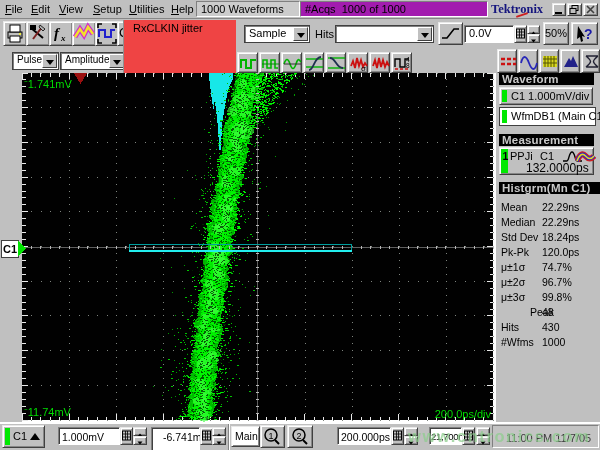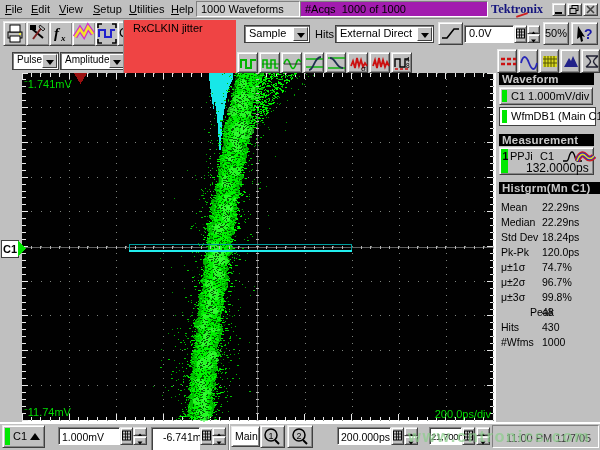--- a/index.html
+++ b/index.html
@@ -69,21 +69,20 @@
     <div style="font-size:13px;padding:3px 0 0 1px">C</div>
   </div>
 <div class="abs combo" style="left:244px;top:25px;width:66px;height:18px;font-size:11px">
     <div style="padding:1px 0 0 4px">Sample</div>
     <div class="cbtn">
       <div class="arr"></div>
     </div>
   </div>
 <div class="abs" style="left:315px;top:28px">Hits</div>
 <div class="abs combo" style="left:335px;top:25px;width:99px;height:18px;font-size:11px">
-    <div style="padding:1px 0 0 4px">External Direct</div>
     <div class="cbtn">
       <div class="arr"></div>
     </div>
   </div>
 <div class="abs raised" style="left:438px;top:22px;width:25px;height:23px"><svg width="23" height="21">
       <path d="M3 15h5l7-9h5" fill="none" stroke="#000" stroke-width="1.6"></path>
     </svg></div>
 <div class="abs sunk" style="left:464px;top:25px;width:50px;height:18px;padding:1px 0 0 4px">0.0V</div>
 <div class="abs raised" style="left:514px;top:25px;width:13px;height:18px"><svg width="11" height="16">
       <rect x="1.5" y="3" width="8" height="9" fill="none" stroke="#000"></rect>

